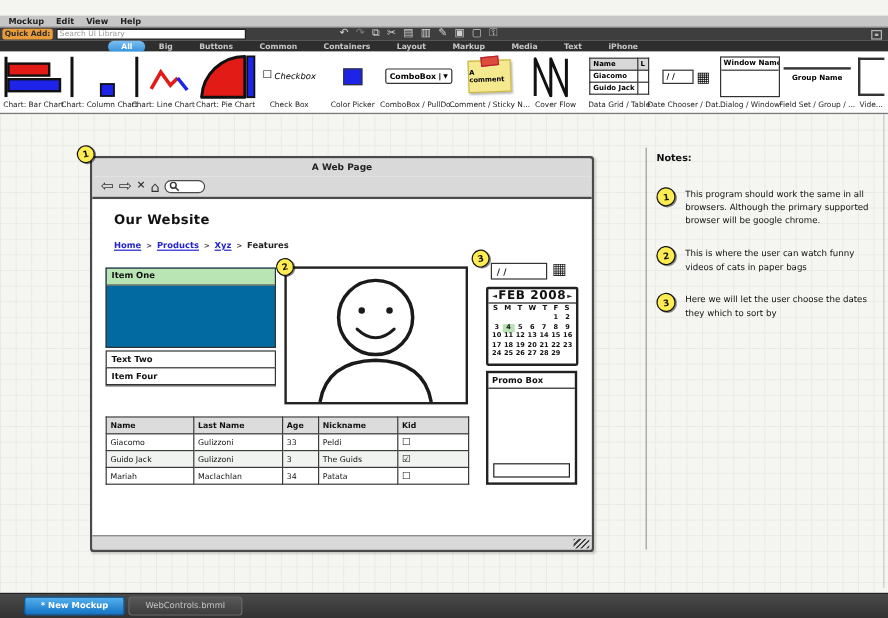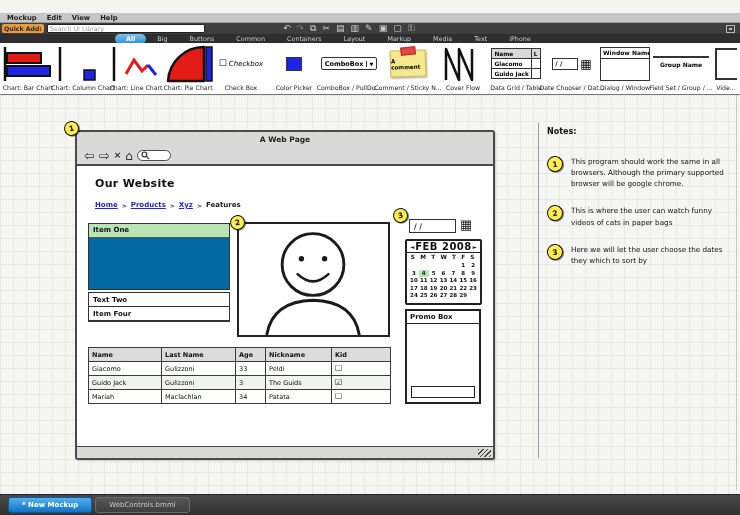--- a/index.html
+++ b/index.html
@@ -33,22 +33,22 @@
     font-size:6.3px; padding:0 2px; font-family:inherit; color:#333; background:#fff; }
   .qainput::placeholder { color:#999; }
   .toolicons { position:absolute; left:283px; top:0; height:11px; display:flex; align-items:center; gap:6px; }
   .ti { font-size:9px; color:#cfcfcf; line-height:1; }
   .ti.dim { color:#7d7d7d; }
   .fsicon { position:absolute; right:5px; top:2px; width:9px; height:8px; border:1px solid #b5b5b5; }
   .fsicon::after { content:""; position:absolute; left:2px; top:2px; right:2px; bottom:2px; border:1px solid #b5b5b5; }
 
   
   .catbar { position:absolute; top:34px; left:0; width:740px; height:9px; background:#2e2e2e;
-    display:flex; align-items:center; padding-left:115px; }
-  .cat { font-size:6.4px; color:#c8c8c8; padding:1px 11px; border-radius:5px; white-space:nowrap; }
+    display:flex; align-items:center; padding-left:90px; }
+  .cat { font-size:6.4px; color:#c8c8c8; padding:1px 11px; border-radius:5px; white-space:nowrap;font-weight:bold; }
   .cat.sel { background:linear-gradient(#7cc0f2,#2f8fd8); color:#fff; font-weight:bold; }
 
   
   .library { position:absolute; top:43px; left:0; width:740px; height:52px; background:#fff;
     border-bottom:1px solid #777; display:flex; overflow:hidden; }
   .lib { flex:0 0 auto; display:flex; flex-direction:column; align-items:center;
     justify-content:flex-end; padding-bottom:2px; }
   .thumb { flex:1; display:flex; align-items:center; justify-content:center; width:100%; overflow:visible; }
   .liblabel { font-size:6.2px; color:#222; white-space:nowrap; line-height:8px; }
   .cbg { font-size:9px; line-height:1; margin-right:2px; }
@@ -169,21 +169,21 @@
   
   .notesdiv { position:absolute; left:538px; top:28px; width:1px; height:335px; background:#9a9a9a; }
   .notes { position:absolute; left:547px; top:32px; width:188px; }
   .ntitle { font-size:8px; font-weight:bold; color:#111; margin-bottom:20px; }
   .note { display:flex; gap:8px; margin-bottom:16px; align-items:flex-start; }
   .ntext { font-size:7.2px; color:#111; line-height:1.55; max-width:158px; }
 
   
   .tabbar { position:absolute; top:494px; left:0; width:740px; height:21px;
     background:linear-gradient(#4a4a4a,#323232); border-top:1px solid #222;
-    display:flex; align-items:center; padding-left:8px; gap:3px; }
+    display:flex; align-items:center; padding-left:20px; gap:3px; }
   .tab { font-size:7px; padding:3px 13px; border-radius:3px; white-space:nowrap; }
   .tab.active { background:linear-gradient(#55b1ee,#1272c4); color:#fff; font-weight:bold;
     border:1px solid #0d5a9e; }
   .tab.inactive { background:linear-gradient(#585858,#3d3d3d); color:#c5c5c5; border:1px solid #6a6a6a; }
 </style>
 </head>
 <body>
 
 <div class="app">
 

